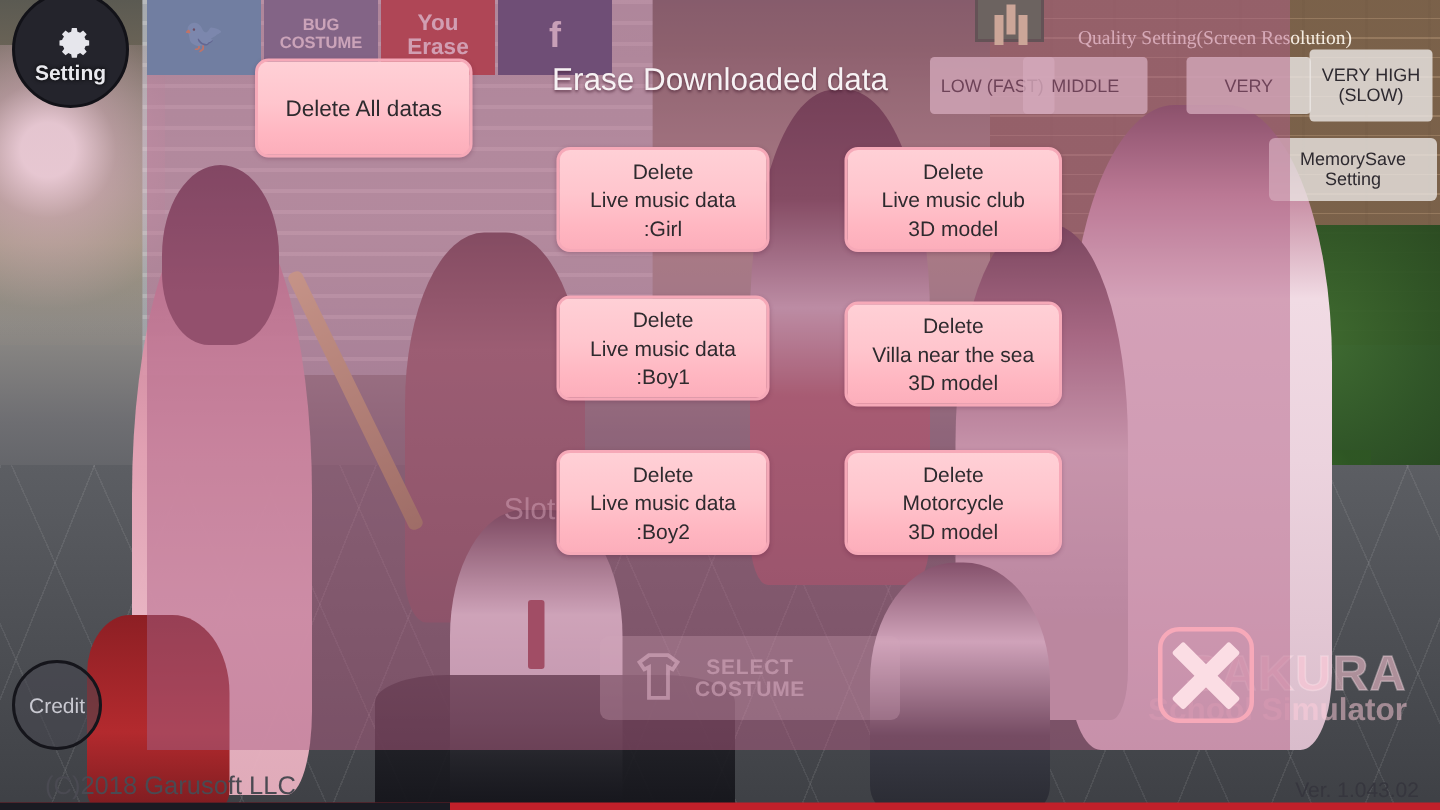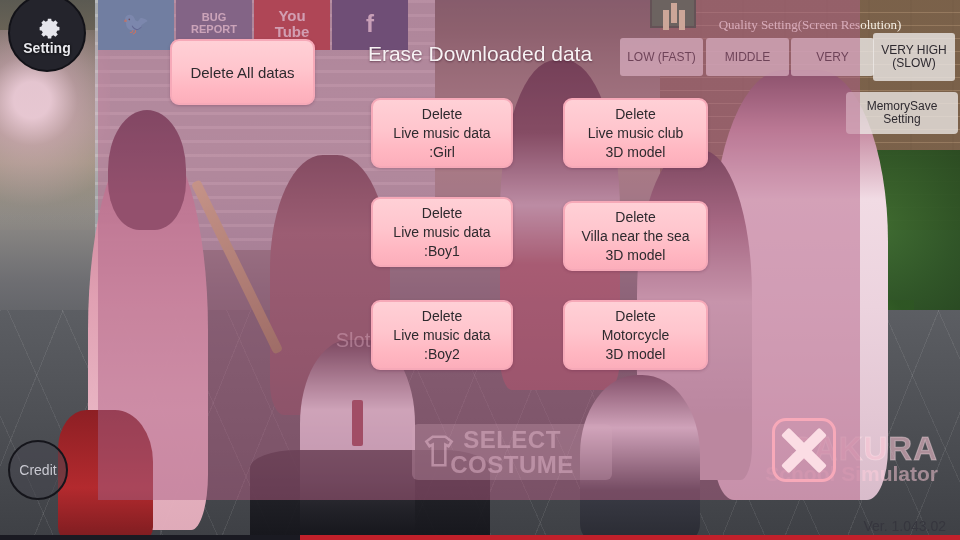--- a/index.html
+++ b/index.html
@@ -167,33 +167,33 @@
     left: 700px; top: 16px; width: 220px; height: 18px;
     font-size: 13px; color: rgba(255,250,240,.92); font-weight: normal; font-family: Liberation Serif, serif;
   }
   .sb-q {
     top: 38px; height: 38px; width: 83px;
     background: rgba(236,232,230,.8);
     color: #2e2a30; font-size: 12px; font-weight: normal;
     border-radius: 3px;
   }
   .sb-q1 { left: 620px; }
-  .sb-q2 { left: 706px; }
+  .sb-q2 { left: 682px; }
   .sb-q3 { left: 791px; }
   .sb-q4 { left: 873px; top: 33px; height: 48px; width: 82px; }
   .sb-mem {
     left: 846px; top: 92px; width: 112px; height: 42px;
     background: rgba(236,232,230,.78);
     border-radius: 4px; color: #2e2a30; font-size: 12px; font-weight: normal;
   }
   .sb-costume {
-    left: 412px; top: 424px; width: 200px; height: 56px;
+    left: 400px; top: 424px; width: 200px; height: 56px;
     background: rgba(236,230,232,.30);
     border-radius: 6px;
-    color: rgba(250,245,248,.55); font-size: 24px;
+    color: rgba(250,245,248,.55); font-size: 14px;
     letter-spacing: .5px;
   }
   .sb-costume-ico {
     position: absolute; left: 420px; top: 432px;
     width: 38px; height: 38px;
     color: rgba(250,245,248,.6);
   }
   .sb-slot {
     left: 318px; top: 328px; width: 70px; height: 24px;
     color: rgba(255,240,245,.45); font-size: 20px; font-weight: normal;
@@ -364,25 +364,25 @@
     <div class="ch ch-schoolboy"></div>
     <div class="ch-tie"></div>
     <div class="ch ch-cat"></div>
     <div class="ch ch-legs"></div>
 
     <div class="scene-btn sb-twitter">
       <span>🐦</span>
     </div>
     <div class="scene-btn sb-bug">
       <span style="white-space:pre-line">BUG
-REPORT</span>
+COSTUME</span>
     </div>
     <div class="scene-btn sb-you">
       <span style="white-space:pre-line">You
-Tube</span>
+Erase</span>
     </div>
     <div class="scene-btn sb-fb">
       <span>f</span>
     </div>
 
     <div class="scene-btn sb-quality-title">
       <span>Quality Setting(Screen Resolution)</span>
     </div>
     <div class="scene-btn sb-q sb-q1">
       <span style="white-space:pre-line">LOW (FAST)</span>
@@ -469,17 +469,18 @@
       <path d="M20.3 13.6l-1.6-.3a6.9 6.9 0 00-.5-1.2l1-1.3-1.6-1.6-1.3 1a6.9 6.9 0 00-1.2-.5l-.3-1.6h-2.2l-.3 1.6c-.4.1-.8.3-1.2.5l-1.3-1-1.6 1.6 1 1.3c-.2.4-.4.8-.5 1.2l-1.6.3v2.2l1.6.3c.1.4.3.8.5 1.2l-1 1.3 1.6 1.6 1.3-1c.4.2.8.4 1.2.5l.3 1.6h2.2l.3-1.6c.4-.1.8-.3 1.2-.5l1.3 1 1.6-1.6-1-1.3c.2-.4.4-.8.5-1.2l1.6-.3z" transform="translate(0,-2.3)"></path>
     </svg>
     <span class="lbl">Setting</span>
   </div>
 
 
   <div class="credit-circle">
     <span>Credit</span>
   </div>
 
+  <div class="copyright">(C)2018 Garusoft LLC</div>
   <div class="version">Ver. 1.043.02</div>
 
   <div class="bottom-bar"></div>
   <div class="bottom-bar2"></div>
 </div>
 
 </body></html>

